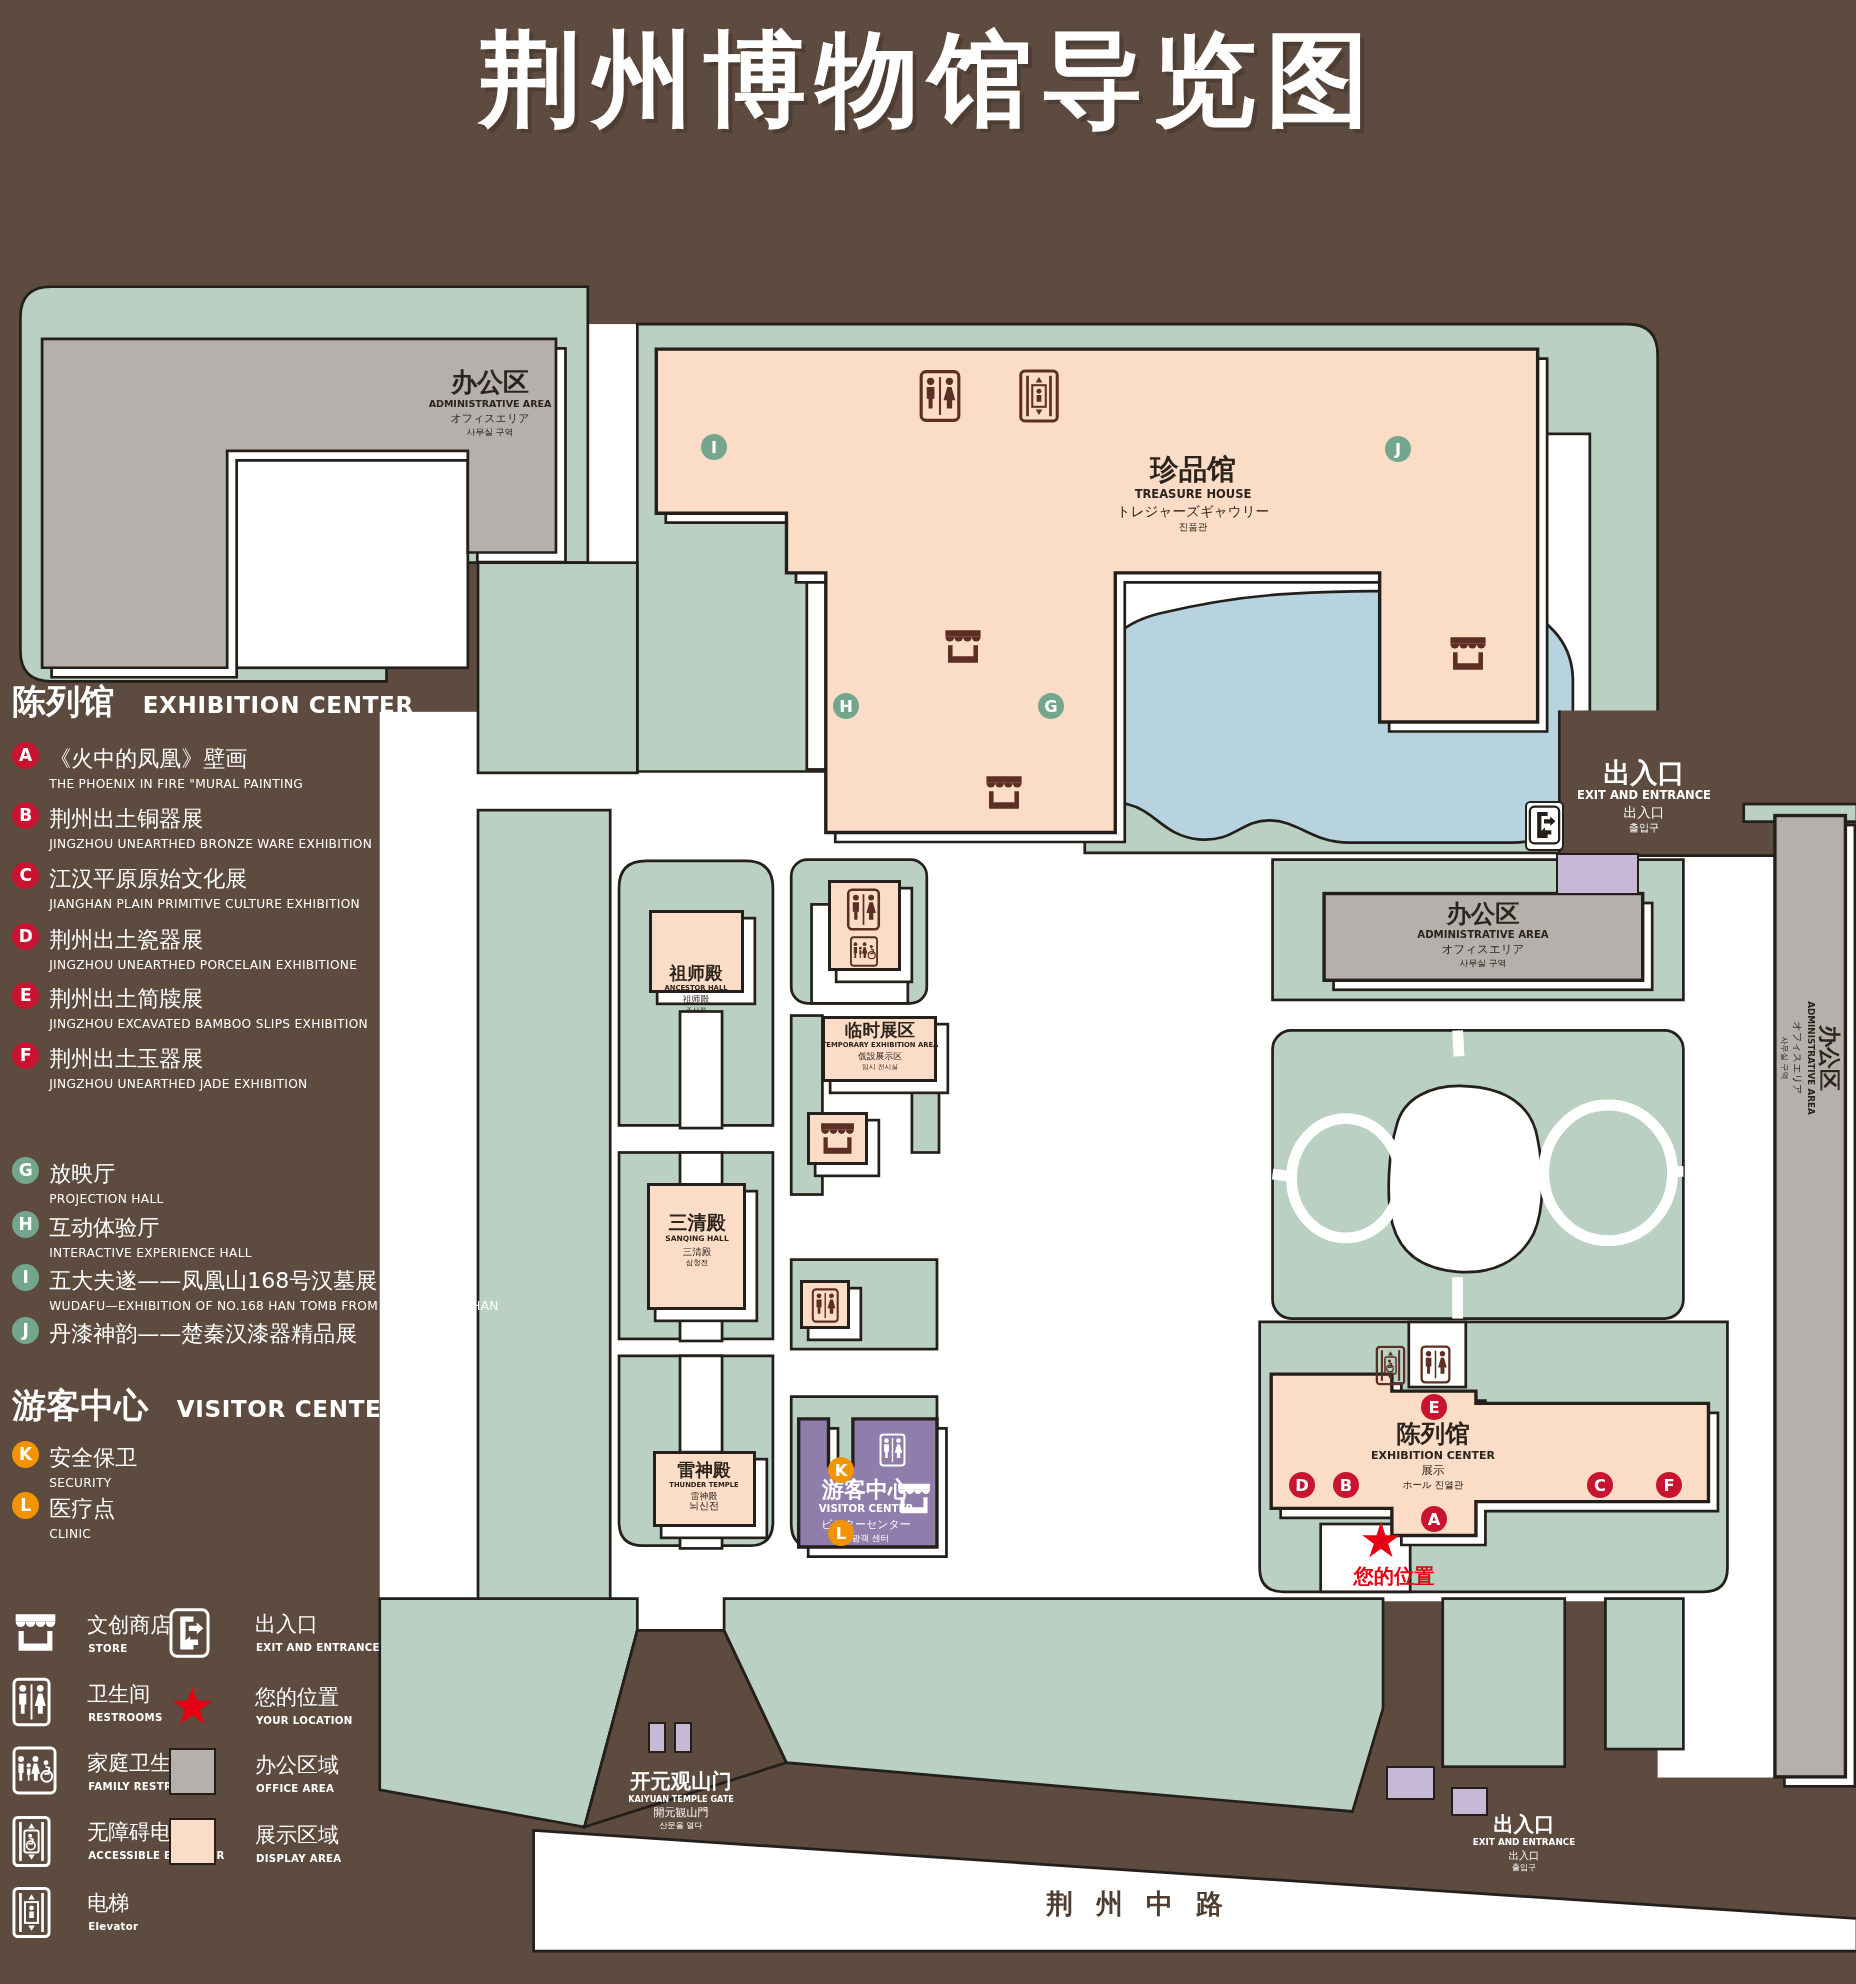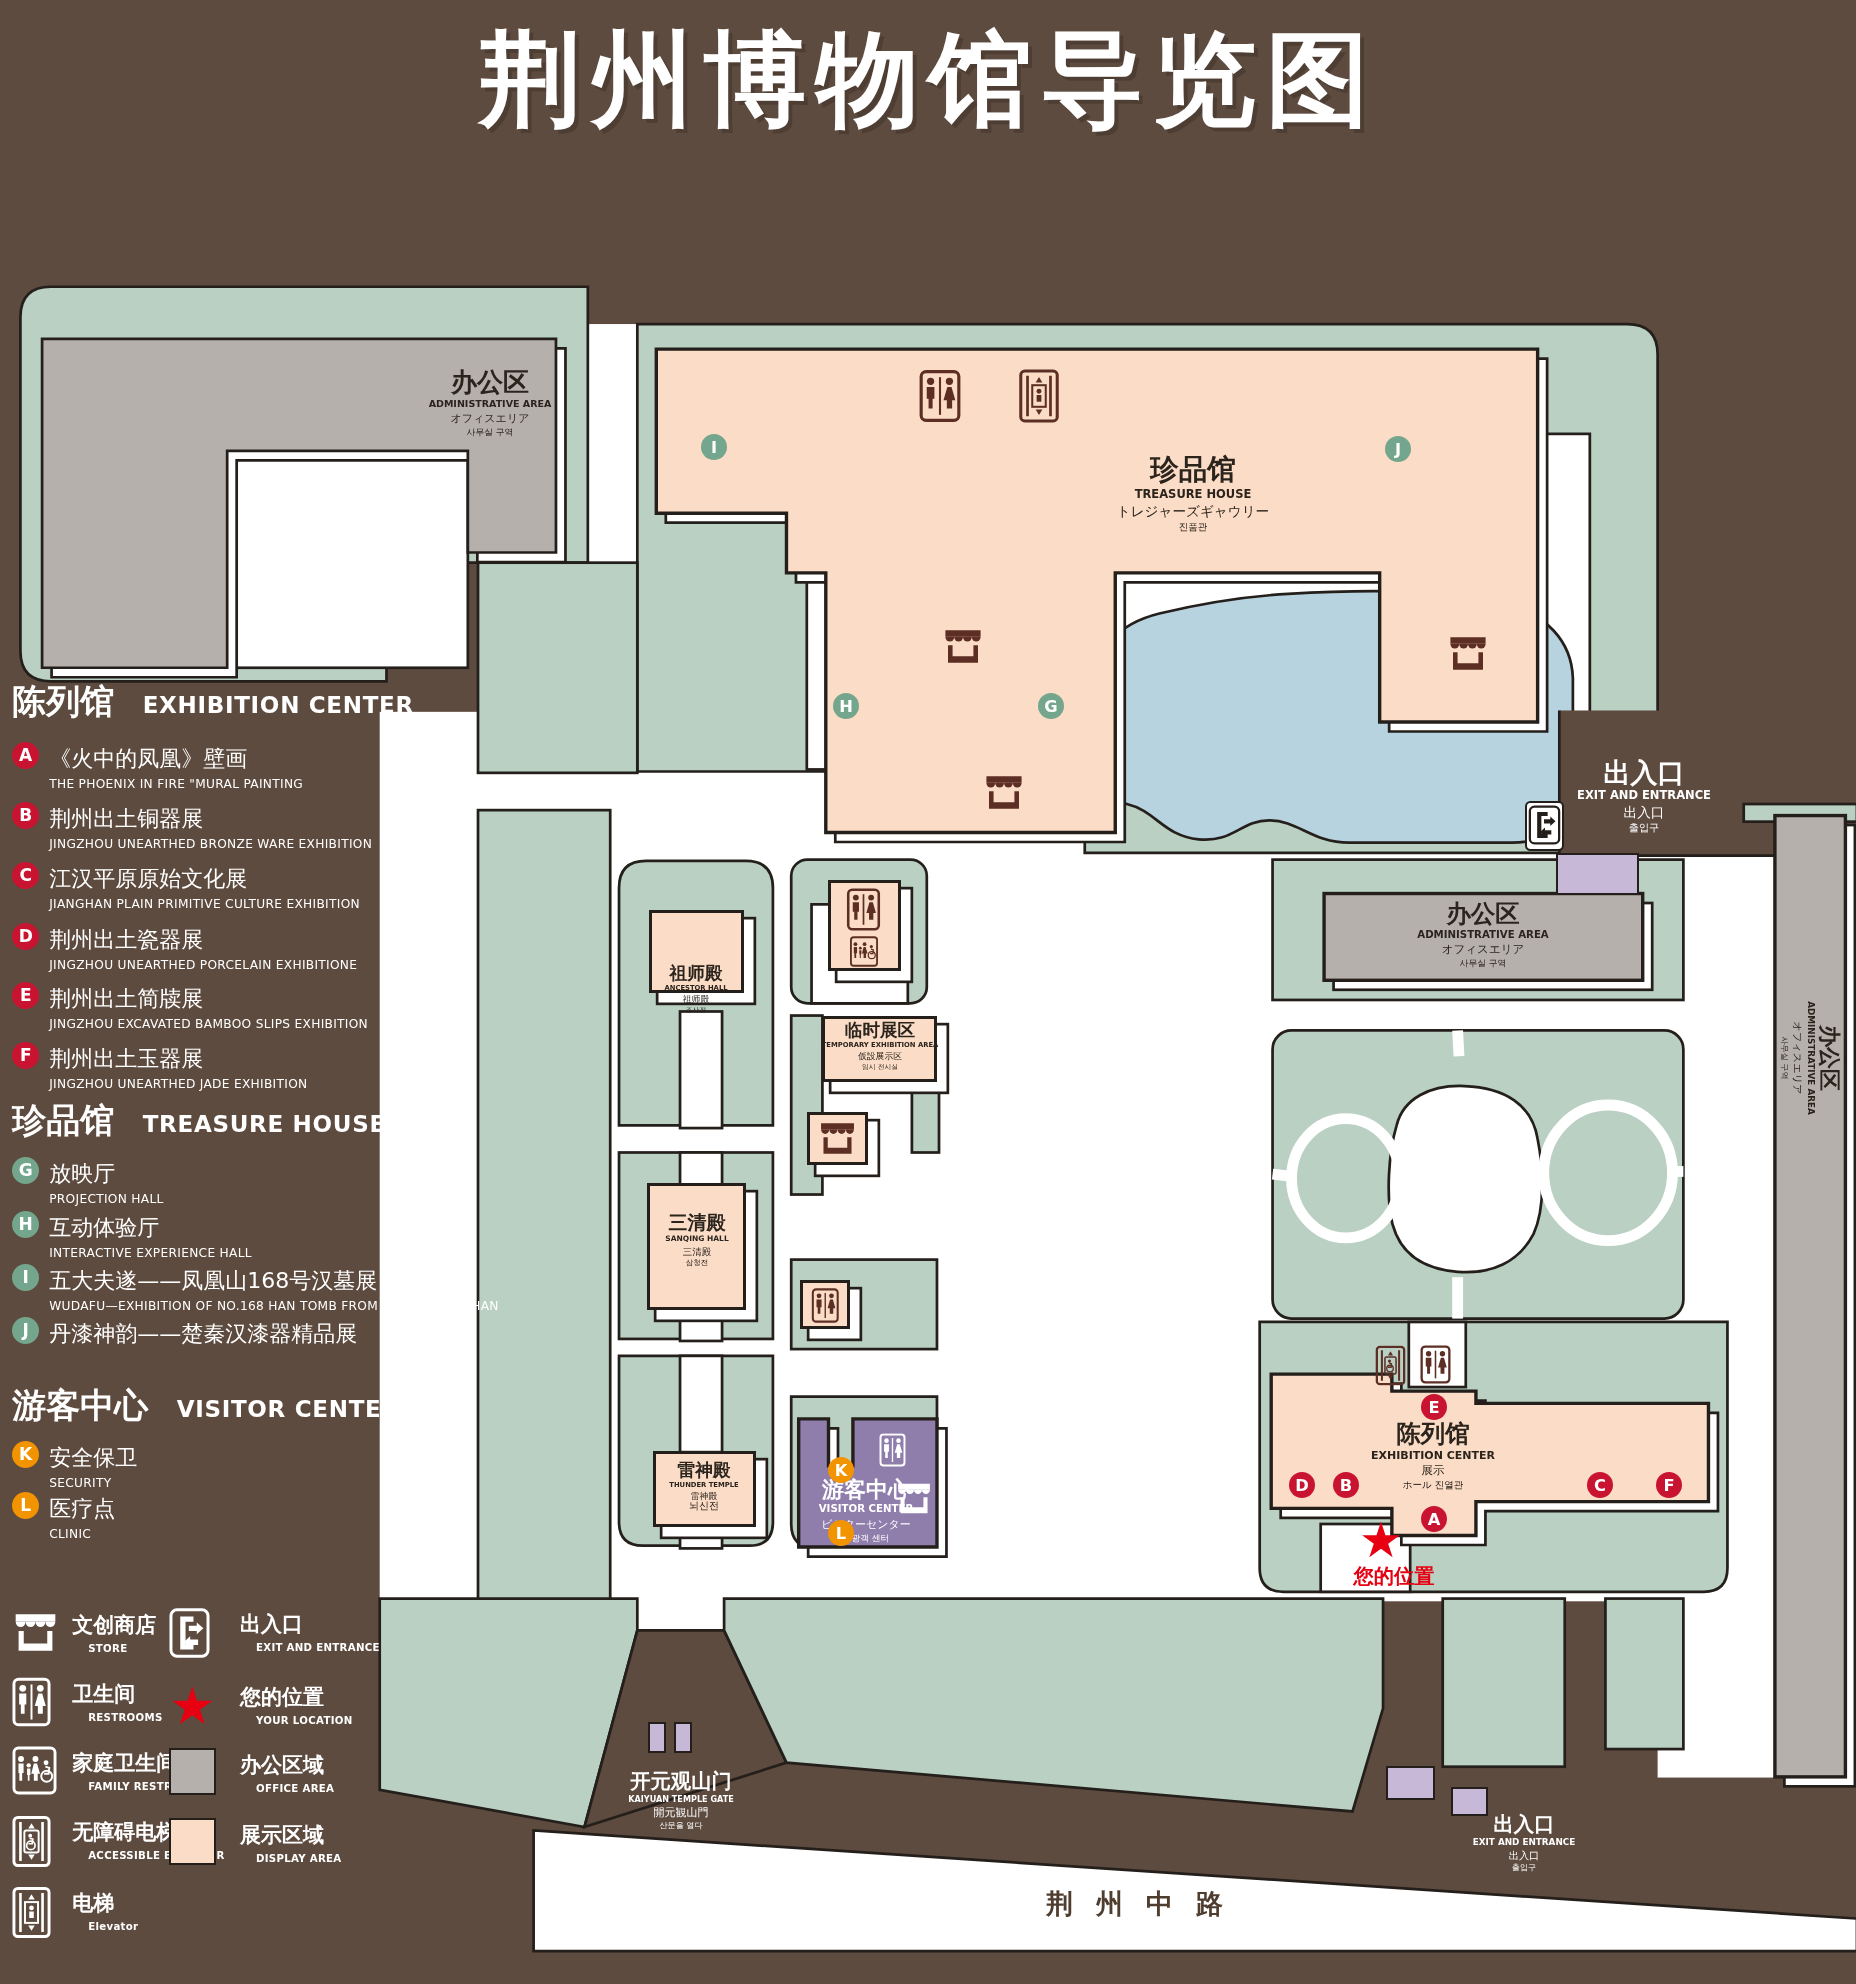--- a/index.html
+++ b/index.html
@@ -18,21 +18,21 @@
   .lg-row{position:absolute;left:12.2px;width:466px;color:#fff;}
   .lg-dot{position:absolute;left:0;top:-2px;width:27px;height:27px;border-radius:50%;
     text-align:center;line-height:27px;font-size:17px;font-weight:bold;color:#fff;}
   .lg-zh{margin-left:37px;font-size:22px;white-space:nowrap;}
   .lg-en{margin-left:37px;font-size:12.2px;margin-top:3.4px;letter-spacing:0.3px;white-space:nowrap;}
   .lg-en.wrap{white-space:normal;width:380px;line-height:1.25;}
   .lg-fl{position:absolute;right:8px;top:-1.4px;font-size:25px;text-decoration:underline;}
   .fac-row{position:absolute;color:#fff;}
   .fac-icon{position:absolute;left:0;top:0;color:#fff;}
   .fac-lbl{position:absolute;left:60px;top:2.7px;white-space:nowrap;}
-  .fac-zh{font-size:21px;font-weight:bold;}
+  .fac-zh{font-size:21px;font-weight:normal;margin-left:15px;}
   .fac-en{font-size:10.2px;font-weight:bold;margin-top:4.1px;letter-spacing:0.3px;margin-left:16px;}
   .fac-row.rcol .fac-lbl{left:71px;}
   .swatch{position:absolute;left:0;top:0;width:43px;height:43px;border:2px solid #241f1b;}
   .star{color:#E60012;line-height:1;}
   
   .bld{position:absolute;background:#FBDCC6;border:3.4px solid #241f1b;
     box-shadow:9.5px 9.5px 0 0 #fff,9.5px 9.5px 0 2.7px #241f1b;box-sizing:border-box;}
   .pbox{position:absolute;background:#C7B8D8;border:2.7px solid #241f1b;box-sizing:border-box;}
   .wbox{position:absolute;background:#fff;border:2.7px solid #241f1b;border-radius:5.4px;box-sizing:border-box;}
   .m-label{position:absolute;transform:translateX(-50%);text-align:center;color:#2b241d;line-height:1;white-space:nowrap;}
@@ -431,23 +431,20 @@
     <div class="lg-en">JINGZHOU EXCAVATED BAMBOO SLIPS EXHIBITION</div>
     <div class="lg-fl">2F</div>
   </div>
   <div class="lg-row" style="top:1044px;">
     <div class="lg-dot mk-red">F</div>
     <div class="lg-zh">荆州出土玉器展</div>
     <div class="lg-en">JINGZHOU UNEARTHED JADE EXHIBITION</div>
     <div class="lg-fl">2F</div>
   </div>
 
-  <div class="lg-sec" style="top:1098px;">
-    <span class="zh">珍品馆</span><span class="en">TREASURE HOUSE</span>
-  </div>
 
   <div class="lg-row" style="top:1159px;">
     <div class="lg-dot mk-grn">G</div>
     <div class="lg-zh">放映厅</div>
     <div class="lg-en">PROJECTION HALL</div>
     <div class="lg-fl">1F</div>
   </div>
   <div class="lg-row" style="top:1213px;">
     <div class="lg-dot mk-grn">H</div>
     <div class="lg-zh">互动体验厅</div>

